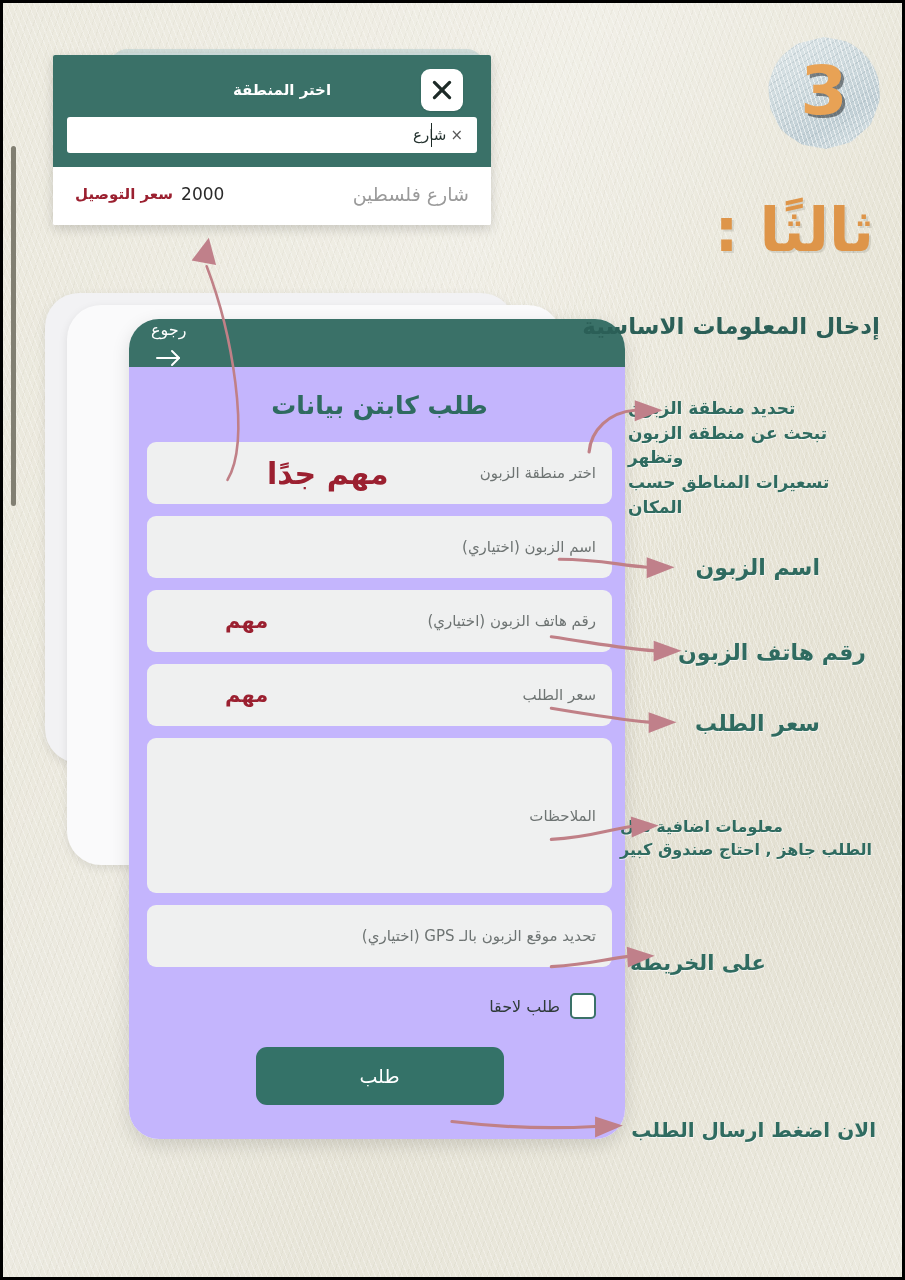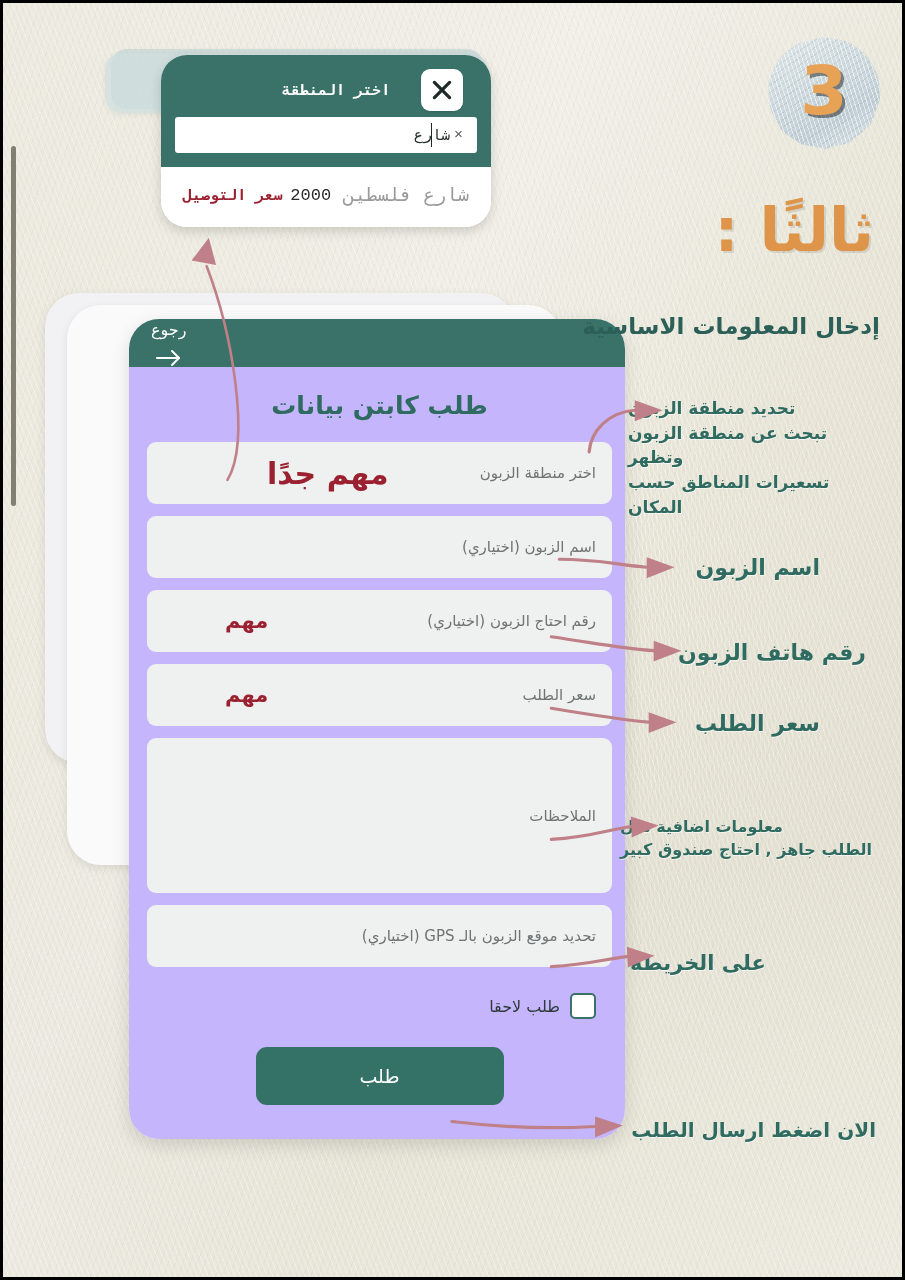--- a/index.html
+++ b/index.html
@@ -96,26 +96,25 @@
     position: absolute;
     background: #dfe8e8;
     border-radius: 16px;
     box-shadow: 0 2px 6px rgba(0,0,0,.08);
   }
   #ghost-a { left: 10px; top: -6px; width: 372px; height: 60px; background:#b7cfd0; opacity:.55; }
   #ghost-b { left: 4px;  top: -2px; width: 382px; height: 60px; background:#cfe0e0; opacity:.7; }
 
   #area-dialog {
     position: relative;
-    width: 330px;
-    border-radius: 26px;
+    width: 438px;
+    border-radius: 2px;
     overflow: hidden;
     box-shadow: 0 4px 12px rgba(0,0,0,.16);
     background: #fff;
-    font-family: Liberation Mono, monospace;
   }
   #area-dialog .dlg-head {
     background: #3a7168;
     padding: 12px 14px 14px 14px;
   }
   #area-dialog .dlg-top-row {
     display: flex; align-items: center; justify-content: flex-start;
     position: relative; height: 46px;
   }
   #close-btn {
@@ -396,21 +395,21 @@
 
         <div id="fields-container">
             <div class="field">
               <span class="f-label">اختر منطقة الزبون</span>
               <span class="note-flag big">مهم جدًا</span>
             </div>
             <div class="field">
               <span class="f-label">اسم الزبون (اختياري)</span>
             </div>
             <div class="field">
-              <span class="f-label">رقم احتاج الزبون (اختياري)</span>
+              <span class="f-label">رقم هاتف الزبون (اختياري)</span>
               <span class="note-flag">مهم</span>
             </div>
             <div class="field">
               <span class="f-label">سعر الطلب</span>
               <span class="note-flag">مهم</span>
             </div>
             <div class="field tall">
               <span class="f-label">الملاحظات</span>
             </div>
             <div class="field">

